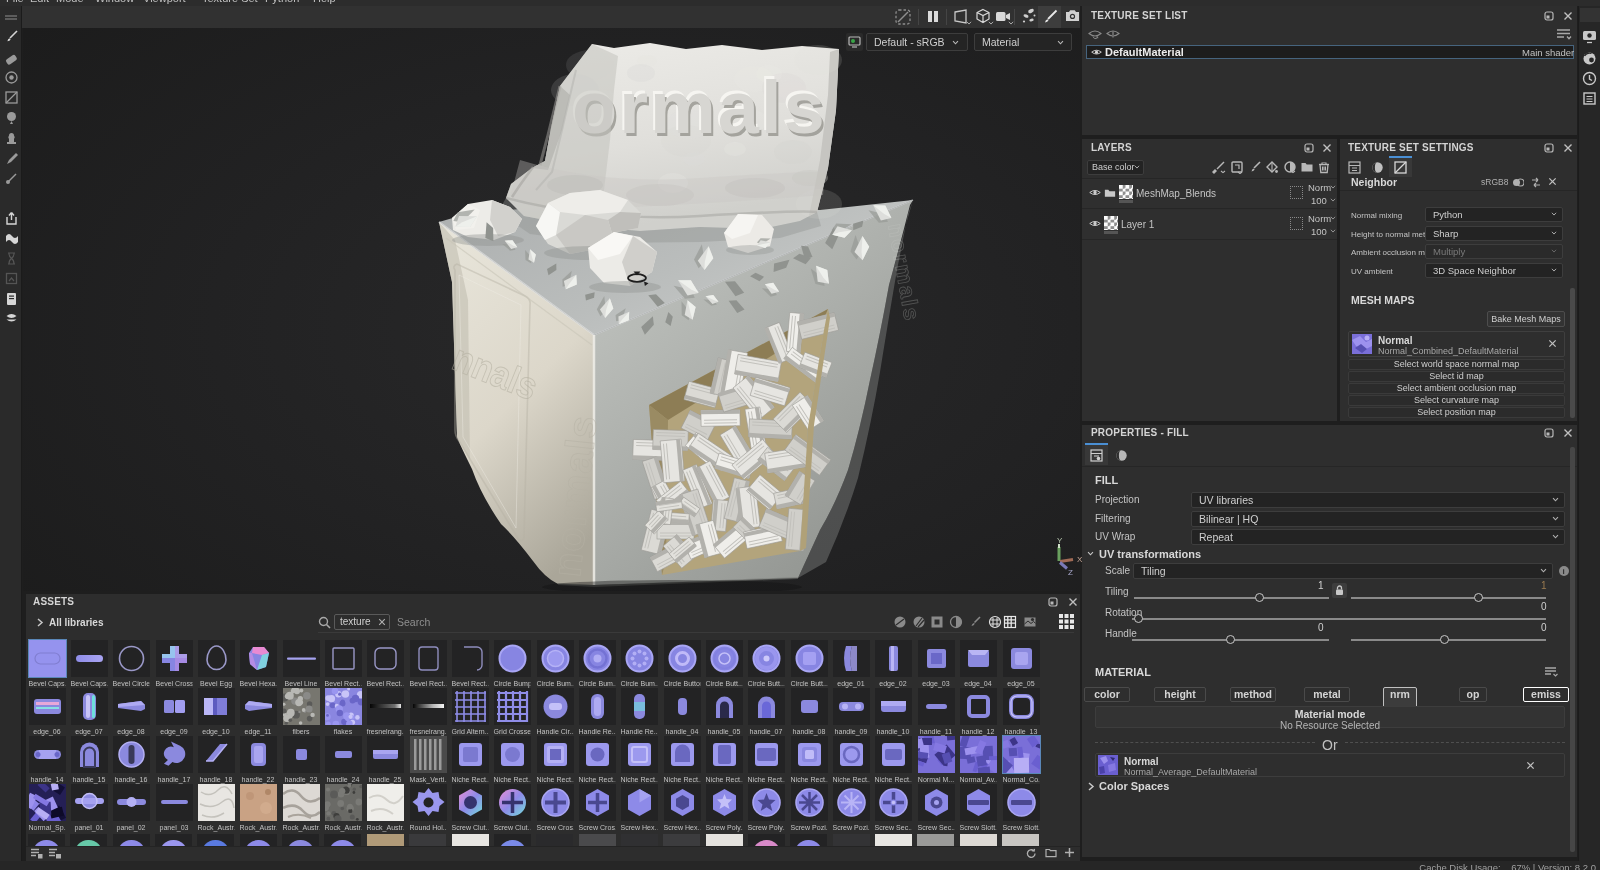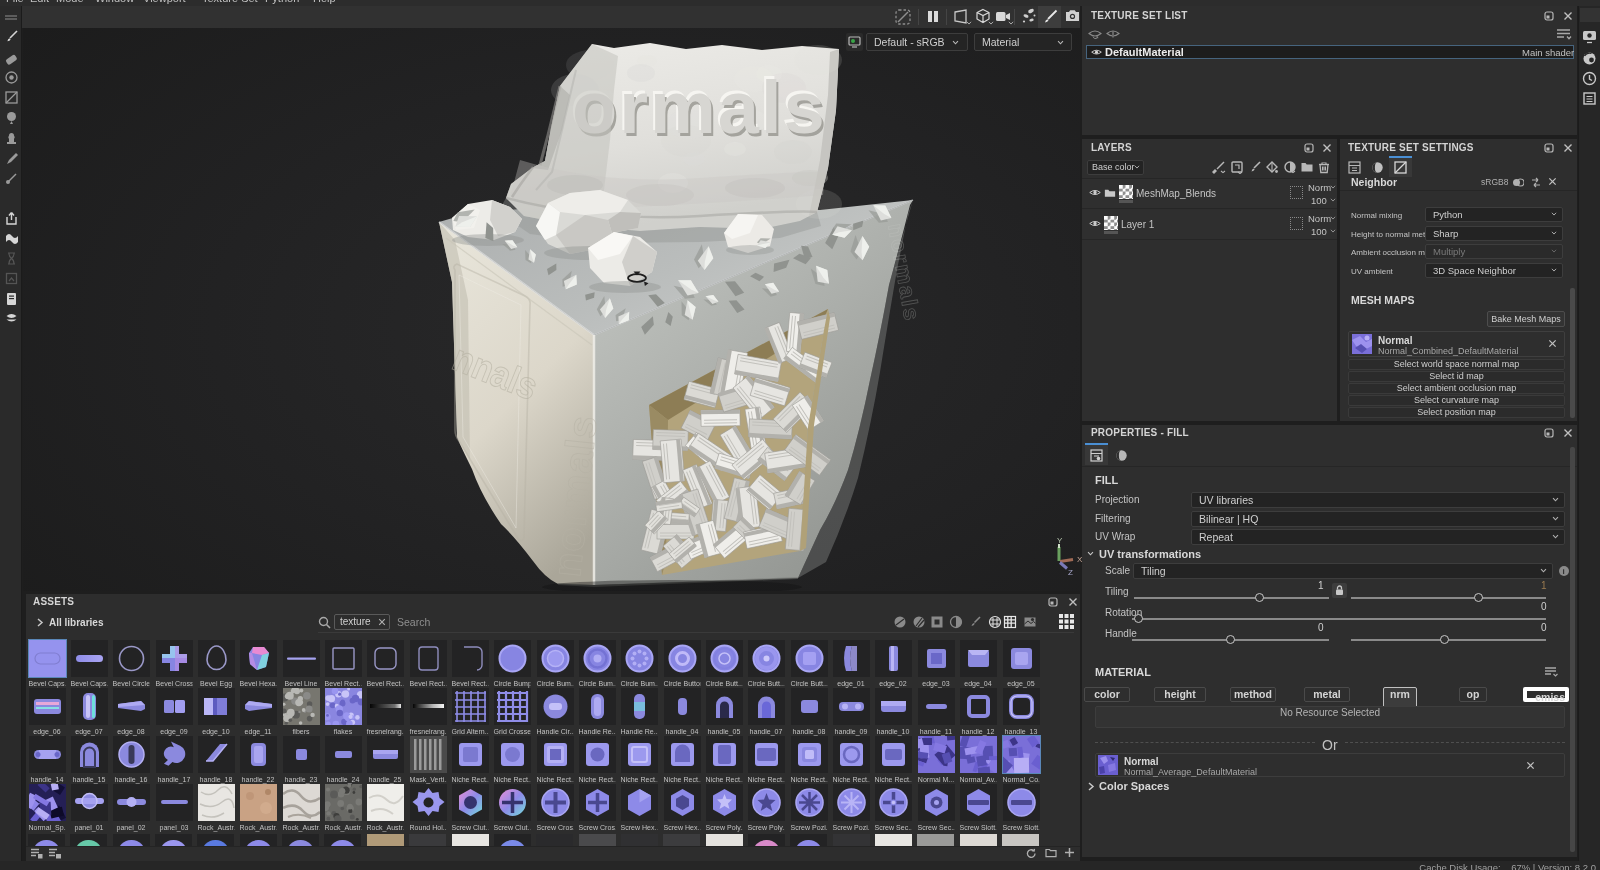--- a/index.html
+++ b/index.html
@@ -935,22 +935,23 @@
 <svg class="a" style="left:1544px;top:666px" width="14" height="12" viewBox="0 0 14 12">
     <path d="M1 2 h11 M1 5 h11 M1 8 h6" stroke="#a8a8a8" stroke-width="1.4"></path>
     <path d="M9.5 8 l2 2 2-2" fill="none" stroke="#a8a8a8" stroke-width="1.2"></path>
   </svg>
 <div class="a" style="left:1084px;top:687px;width:46px;height:15px;background:#2e2e2e;border:1px solid #4a4a4a;border-radius:2px;font-size:10.5px;font-weight:bold;color:#d4d4d4;text-align:center;line-height:13px">color</div>
 <div class="a" style="left:1154px;top:687px;width:52px;height:15px;background:#2e2e2e;border:1px solid #4a4a4a;border-radius:2px;font-size:10.5px;font-weight:bold;color:#d4d4d4;text-align:center;line-height:13px">height</div>
 <div class="a" style="left:1230px;top:687px;width:46px;height:15px;background:#2e2e2e;border:1px solid #4a4a4a;border-radius:2px;font-size:10.5px;font-weight:bold;color:#d4d4d4;text-align:center;line-height:13px">method</div>
 <div class="a" style="left:1304px;top:687px;width:46px;height:15px;background:#2e2e2e;border:1px solid #4a4a4a;border-radius:2px;font-size:10.5px;font-weight:bold;color:#d4d4d4;text-align:center;line-height:13px">metal</div>
 <div class="a" style="left:1383px;top:687px;width:34px;height:29px;background:#3c3c3c;border:1px solid #c0c0c0;border-radius:2px;font-size:10.5px;font-weight:bold;color:#d4d4d4;text-align:center;line-height:13px">nrm</div>
 <div class="a" style="left:1459px;top:687px;width:28px;height:15px;background:#2e2e2e;border:1px solid #4a4a4a;border-radius:2px;font-size:10.5px;font-weight:bold;color:#d4d4d4;text-align:center;line-height:13px">op</div>
-<div class="a" style="left:1523px;top:687px;width:46px;height:15px;background:#2e2e2e;border:4px solid #ffffff;border-radius:2px;font-size:10.5px;font-weight:bold;color:#d4d4d4;text-align:right;line-height:13px">emiss</div>
+<div class="a" style="left:1523px;top:687px;width:46px;height:15px;background:#2e2e2e;border:1px solid #ffffff;border-radius:2px;font-size:10.5px;font-weight:bold;color:#d4d4d4;text-align:center;line-height:13px">emiss</div>
 <div class="a" style="left:1095px;top:706px;width:470px;height:22px;background:#333;border:1px solid #3d3d3d;border-radius:2px">
+    <div style="text-align:center;font-size:10.5px;font-weight:bold;color:#d8d8d8;margin-top:1px">Material mode</div>
     <div style="text-align:center;font-size:10px;color:#b4b4b4">No Resource Selected</div>
   </div>
 <div class="a" style="left:1095px;top:742px;width:220px;border-top:1px dashed #4f4f4f"></div>
 <div class="lbl" style="left:1322px;top:737px;font-size:14px;color:#c0c0c0">Or</div>
 <div class="a" style="left:1345px;top:742px;width:220px;border-top:1px dashed #4f4f4f"></div>
 <div class="a" style="left:1095px;top:753px;width:470px;height:24px;border:1px solid #3d3d3d;border-radius:2px"></div>
 <svg class="a" style="left:1098px;top:755px" width="20" height="20" viewBox="0 0 20 20">
     <rect width="20" height="20" fill="#6a5fd0"></rect>
     <path d="M2 3 L8 1 L10 6 L6 9 Z" fill="#9a8fec"></path>
     <path d="M10 10 L17 8 L18 15 L11 17 Z" fill="#8578e2"></path>

